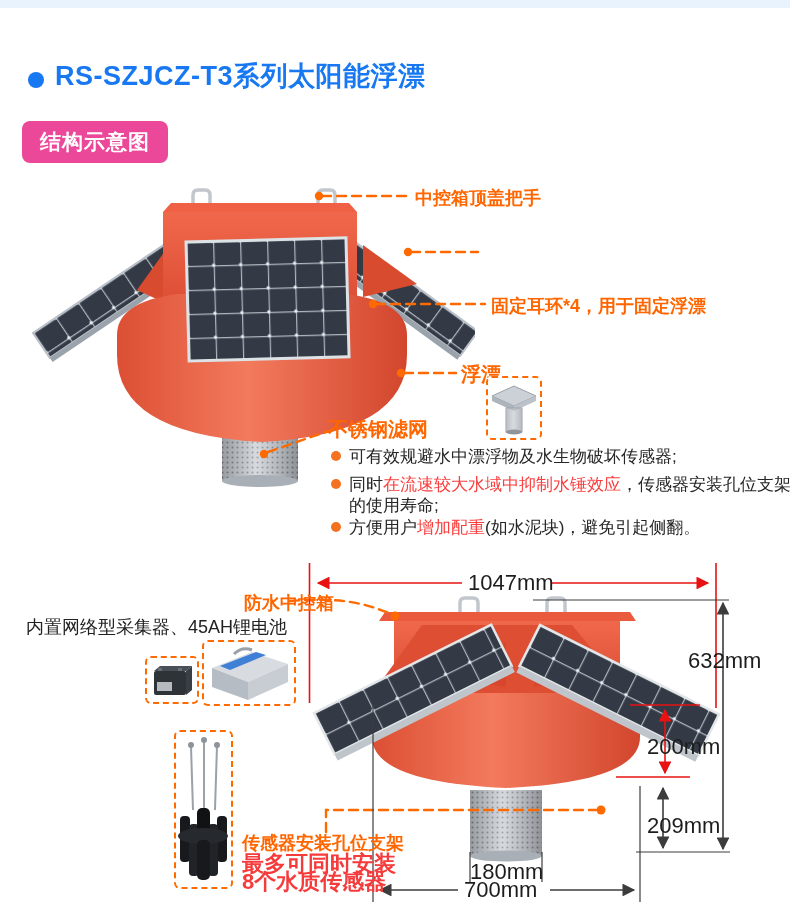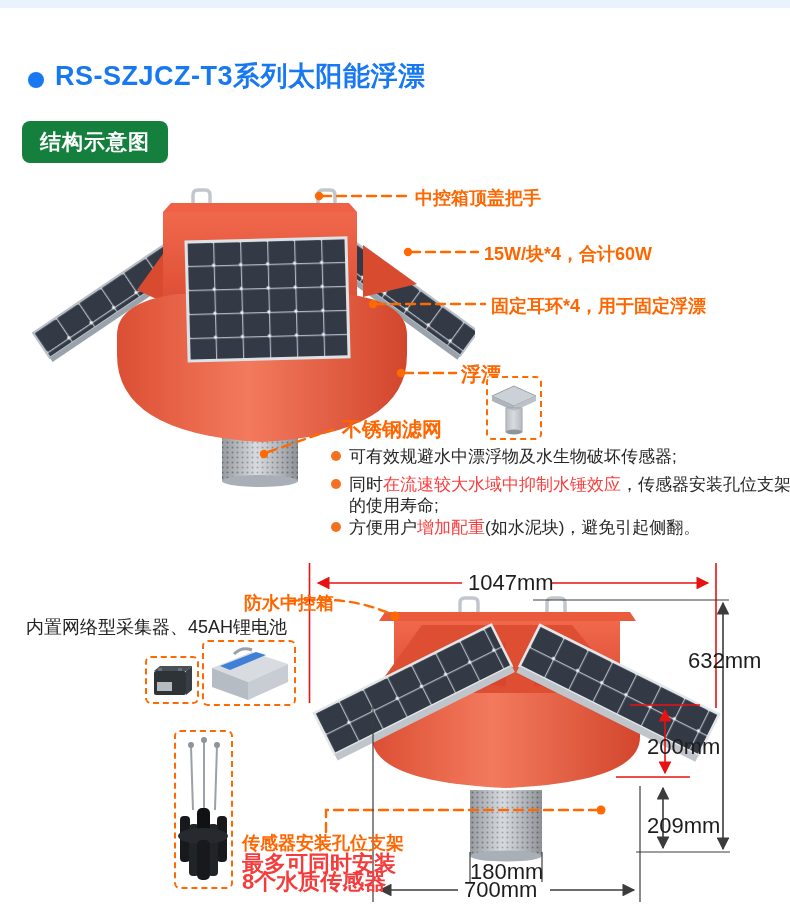--- a/index.html
+++ b/index.html
@@ -2,21 +2,21 @@
 <html><head>
 <meta charset="utf-8">
 <style>
   html,body{margin:0;padding:0;background:#fff;}
   body{width:790px;height:921px;position:relative;overflow:hidden;
        font-family:"Liberation Sans","DejaVu Sans",sans-serif;}
   .abs{position:absolute;}
   .top-strip{left:0;top:0;width:790px;height:8px;background:#e9f3fe;}
   .title-dot{left:28px;top:72px;width:16px;height:16px;border-radius:50%;background:#1778f2;}
   .page-title{left:55px;top:58px;font-size:27px;font-weight:bold;color:#1778f2;letter-spacing:.5px;white-space:nowrap;}
-  .badge{left:22px;top:121px;background:#15803d;color:#fff;font-size:21px;font-weight:bold;
+  .badge{left:22px;top:121px;background:#ec4899;color:#fff;font-size:21px;font-weight:bold;
          padding:7px 18px;border-radius:8px;letter-spacing:1px;white-space:nowrap;}
   .olabel{color:#ff6600;font-weight:bold;font-size:18px;white-space:nowrap;}
   .olabel.big{font-size:20px;}
   .note-row{display:flex;align-items:flex-start;white-space:nowrap;}
   .note-dot{width:10px;height:10px;border-radius:50%;background:#f4711f;margin:5px 8px 0 0;flex:none;}
   .note-text{font-size:17px;color:#262626;line-height:22px;}
   .red{color:#fb3e3e;}
   .dim{font-size:22px;color:#1d1d1d;white-space:nowrap;}
   .blabel{font-size:18px;color:#222;white-space:nowrap;}
   .inset{border:2px dashed #ff6a00;border-radius:6px;background:#fff;box-sizing:border-box;}
@@ -162,25 +162,24 @@
     <line x1="542" y1="852" x2="542" y2="882" stroke-width="1.2"></line>
     <line x1="380" y1="890" x2="458" y2="890" marker-start="url(#ab)"></line>
     <line x1="550" y1="890" x2="634" y2="890" marker-end="url(#ab)"></line>
     <line x1="373" y1="706" x2="373" y2="902" stroke-width="1.2"></line>
     <line x1="640" y1="786" x2="640" y2="902" stroke-width="1.2"></line>
   </g>
 </svg>
 
 <div class="abs olabel" style="left:415px;top:186px;">中控箱顶盖把手</div>
 <div class="abs" style="left:484px;top:241px;line-height:27px;">
-  <div class="olabel">15W/块*4，合计60W</div>
 </div>
 <div class="abs olabel" style="left:491px;top:294px;">固定耳环*4，用于固定浮漂</div>
 <div class="abs olabel big" style="left:461px;top:361px;">浮漂</div>
-<div class="abs olabel big" style="left:342px;top:416px;">不锈钢滤网</div>
+<div class="abs olabel big" style="left:328px;top:416px;">不锈钢滤网</div>
 
 <div class="abs inset" style="left:486px;top:376px;width:56px;height:64px;">
   <svg width="52" height="60" viewBox="0 0 52 60">
     <polygon points="4,18 26,8 48,18 26,28" fill="#ccd1d7" stroke="#9aa1a9" stroke-width="1"></polygon>
     <polygon points="4,18 26,28 26,33 4,23" fill="#aeb4bb"></polygon>
     <polygon points="26,28 48,18 48,23 26,33" fill="#bcc2c9"></polygon>
     <rect x="18" y="30" width="16" height="24" fill="url(#shade)" stroke="#9aa1a9" stroke-width="1"></rect>
     <rect x="18" y="30" width="16" height="24" fill="#b6bcc3" opacity=".55"></rect>
     <ellipse cx="26" cy="54" rx="8" ry="2.5" fill="#8d949c"></ellipse>
   </svg>

